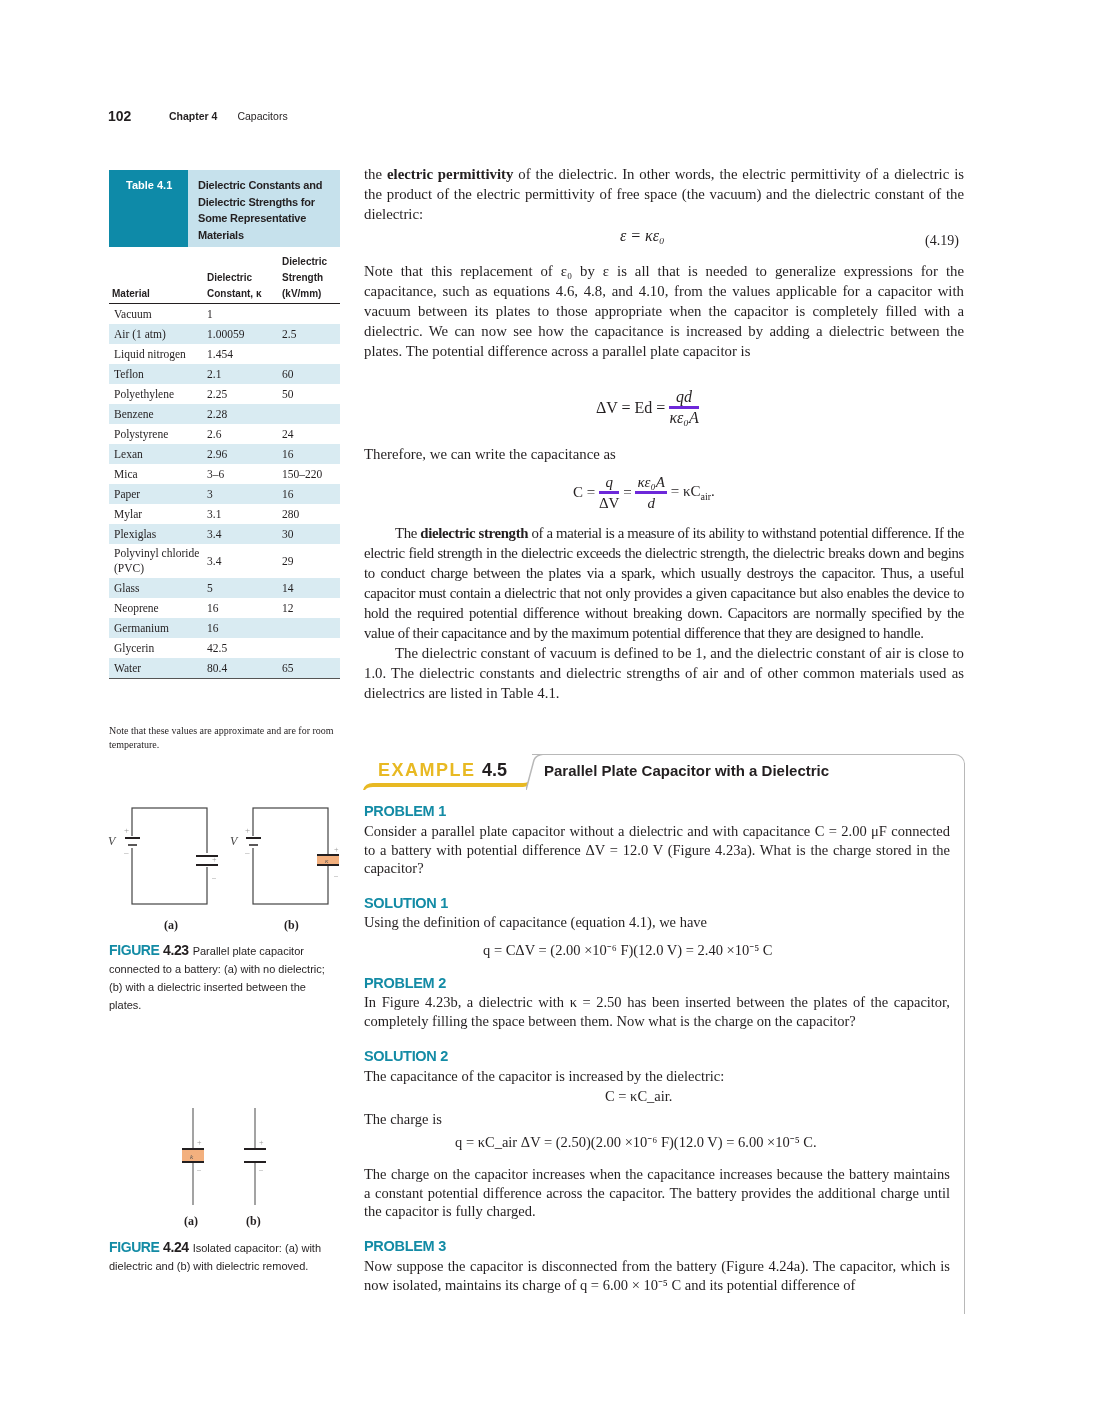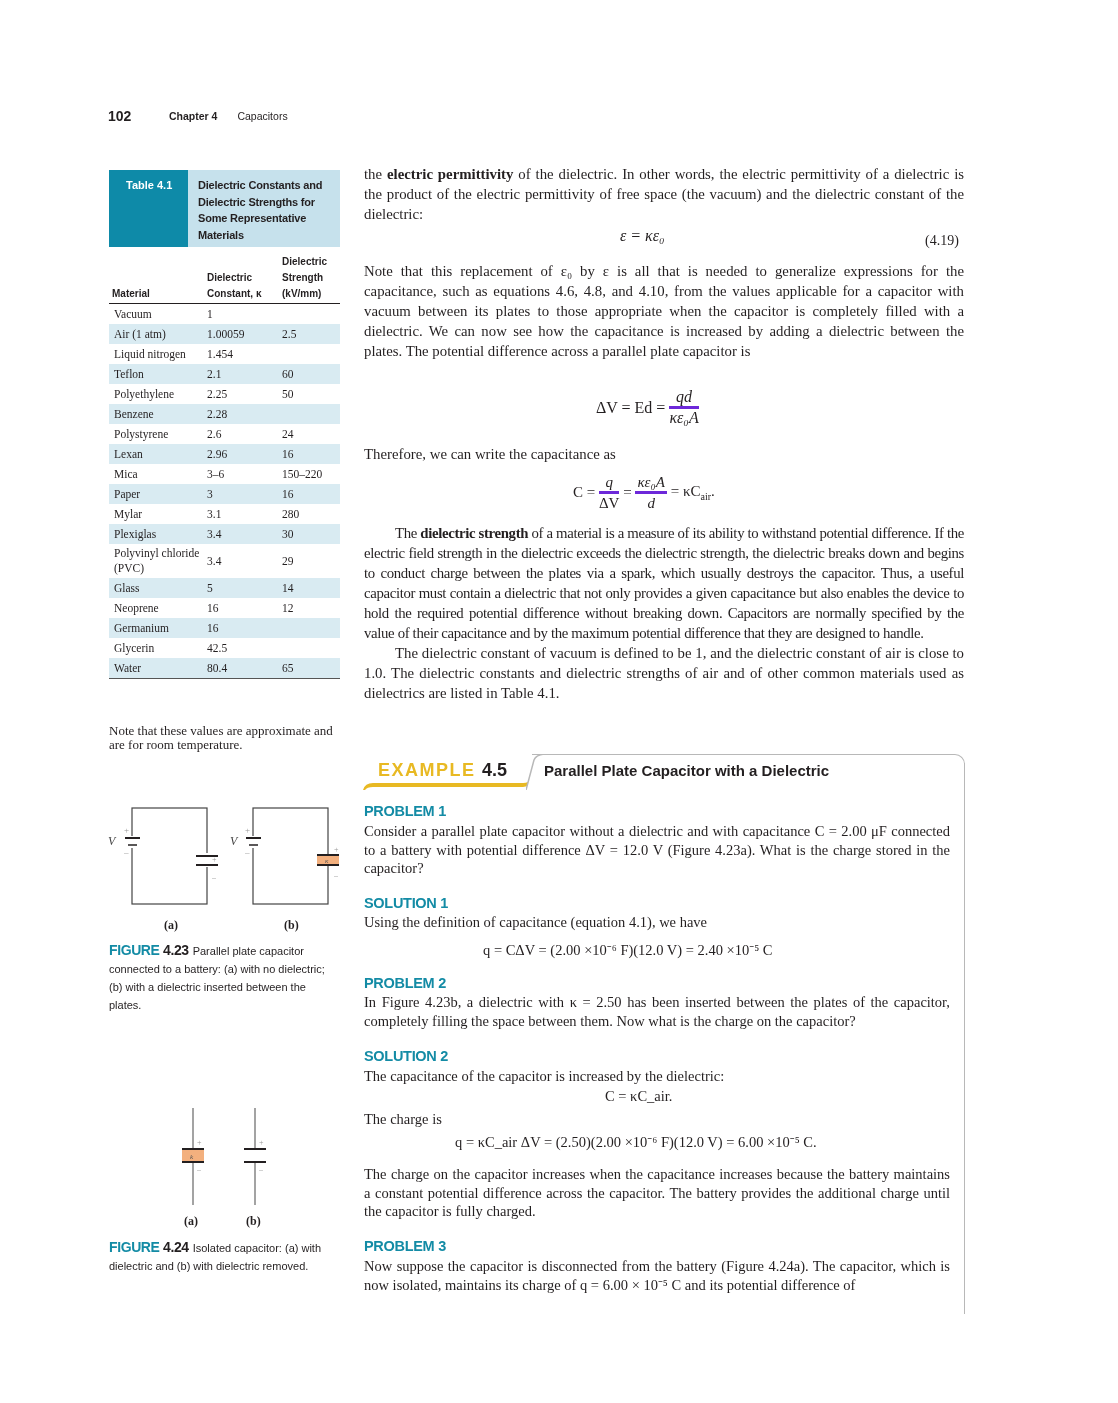--- a/index.html
+++ b/index.html
@@ -19,21 +19,21 @@
   .t-title { flex: 1; background: #c6e1ec; font-family: "Liberation Sans", sans-serif; font-weight: bold; font-size: 11px; line-height: 16.5px; padding: 7px 0 0 10px; letter-spacing: -0.2px; }
   .t-cols { display: flex; align-items: flex-end; height: 57px; font-family: "Liberation Sans", sans-serif; font-weight: bold; font-size: 10px; line-height: 16px; border-bottom: 1.5px solid #231f20; padding-bottom: 1px; }
   .c1 { width: 98px; padding-left: 3px; }
   .c2 { width: 75px; }
   .c3 { flex: 1; }
   .t-row { display: flex; align-items: center; height: 20px; font-size: 11.5px; padding-top: 0; }
   .t-row.tall { height: 34px; line-height: 15px; }
   .t-row:nth-child(even) { background: #d9ebf2; }
   .t-row .c1 { padding-left: 5px; }
   .t-rows { border-bottom: 1.5px solid #555; }
-  #table-note { left: 109px; top: 724px; width: 230px; font-size: 13px; line-height: 14px; }
+  #table-note { left: 109px; top: 724px; width: 230px; font-size: 10px; line-height: 14px; }
 
   
   .body-text { font-size: 14.8px; line-height: 20px; text-align: justify; }
   #para1 { left: 364px; top: 164px; width: 600px; }
   .eq { position: absolute; font-size: 16px; font-style: italic; }
   .eqno { position: absolute; font-size: 14px; }
   #para2 { left: 364px; top: 261px; width: 600px; }
   #para3 { left: 364px; top: 444px; width: 600px; }
   #para4 { left: 364px; top: 523px; width: 600px; }
   .indent { text-indent: 31px; }

